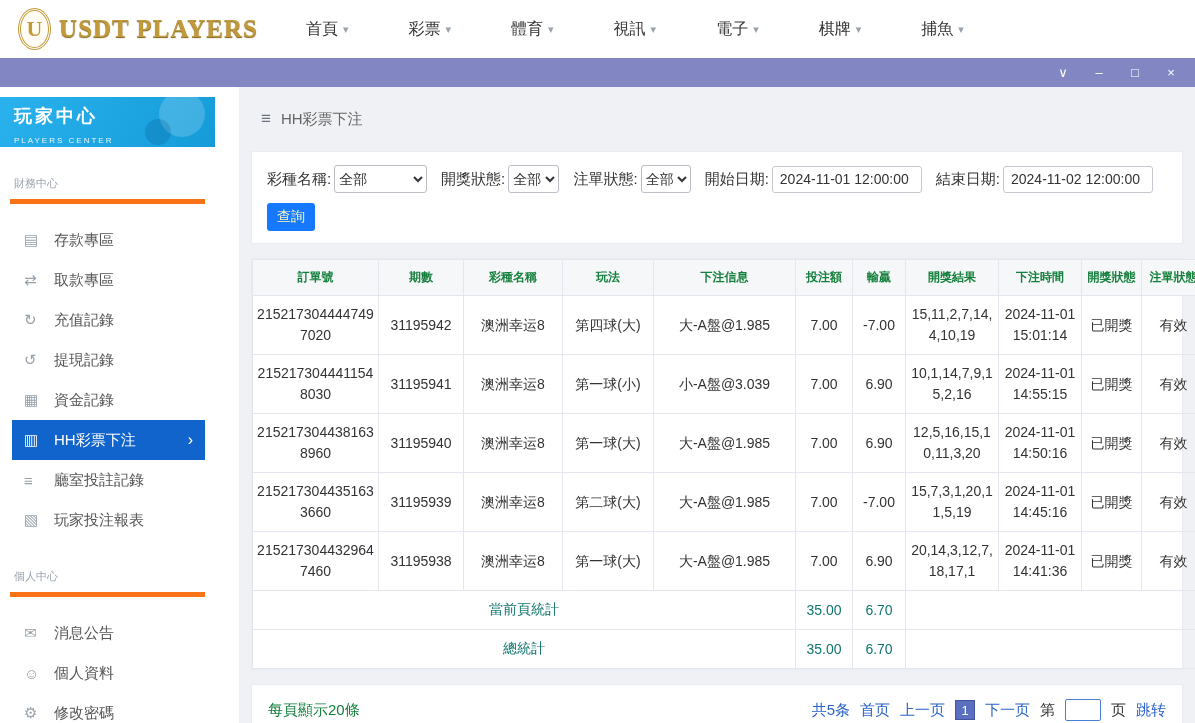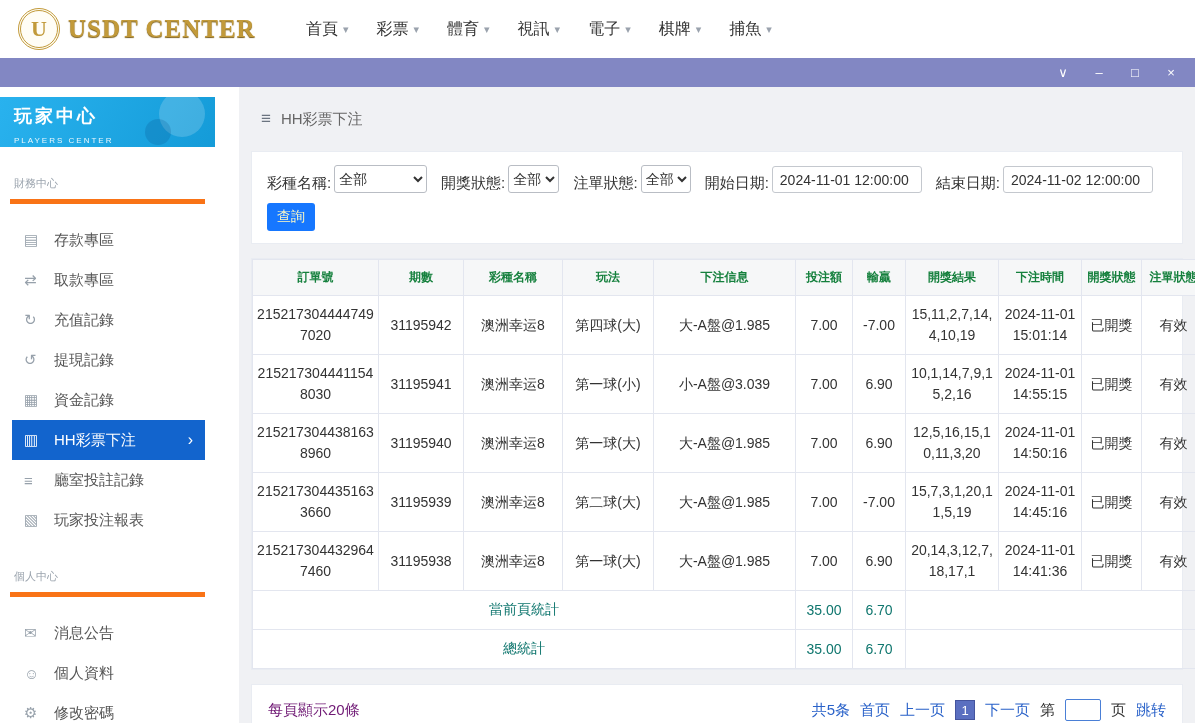--- a/index.html
+++ b/index.html
@@ -9,21 +9,21 @@
 
   
   .topbar { height:58px; display:flex; align-items:center; padding:0 18px; background:#fff; flex:0 0 auto; }
   .logo { display:flex; align-items:center; gap:8px; width:240px; flex:0 0 auto; }
   .logo-emblem { width:42px; height:42px; border-radius:50%; border:3px double var(--logo-gold,#c29a3a);
                  display:flex; align-items:center; justify-content:center; background:#fffdf5; }
   .logo-letter { font-family:"Liberation Serif",serif; font-size:22px; font-weight:bold; color:var(--logo-gold,#c29a3a); }
   .logo-text { font-family:"Liberation Serif",serif; font-size:25px; font-weight:bold; letter-spacing:1px;
                color:var(--logo-gold,#c29a3a); text-shadow:0 1px 1px #7a5c16; white-space:nowrap; }
   .top-nav { flex:1; }
-  .top-nav ul { list-style:none; display:flex; gap:28px; margin-left:48px; }
+  .top-nav ul { list-style:none; display:flex; gap:60px; margin-left:48px; }
   .nav-item { display:flex; align-items:center; gap:5px; font-size:16px; color:#333; cursor:pointer; white-space:nowrap; }
   .nav-item .chev { color:#9aa2ad; font-size:11px; }
 
   
   .titlebar { height:29px; background:var(--titlebar,#8287c3); display:flex; align-items:center;
               justify-content:flex-end; gap:20px; padding-right:16px; color:#fff; flex:0 0 auto; }
   .win-btn { font-size:13px; line-height:1; cursor:pointer; width:16px; text-align:center; }
 
   
   .content { flex:1; display:flex; overflow:hidden;gap:24px; }
@@ -46,21 +46,21 @@
 
   
   .main { flex:1; background:#f0f1f4; padding:0 12px 10px; overflow:hidden; }
   .breadcrumb-bar { height:64px; display:flex; align-items:center; gap:10px; color:#666; font-size:15px; padding-left:10px; }
   .hamburger { font-size:17px; color:#6b7480; cursor:pointer; }
 
   .card { background:#fff; border:1px solid #e9ecf2; }
 
   
   .filter-card { padding:13px 15px 12px; }
-  .filter-row { display:flex; align-items:flex-end; font-size:15px; color:#333; white-space:nowrap; }
+  .filter-row { display:flex; align-items:center; font-size:15px; color:#333; white-space:nowrap; }
   .f-label { margin-right:3px; }
   .filter-row select { height:28px; border:1px solid #b9bdc4; border-radius:3px; background:#fff;
                        font-size:14px; color:#333; margin-right:14px; font-family:inherit; }
   .sel-wide { width:105px; } .sel-small { width:58px; } .sel-smaller { width:52px; }
   .filter-row input { height:27px; width:150px; border:1px solid #c4c8ce; border-radius:3px;
                       font-size:14px; color:#333; padding:0 7px; margin-right:14px; font-family:inherit; }
   .search-btn { margin-top:10px; width:48px; height:28px; background:var(--accent,#1677ff); color:#fef9c3;
                 border:none; border-radius:3px; font-size:14px; cursor:pointer; font-family:inherit; }
 
   
@@ -72,39 +72,39 @@
   td.col-order_no, td.col-result { word-break:break-all; }
   th.col-order_no { width:126px; } th.col-period { width:85px; } th.col-lottery { width:99px; }
   th.col-play { width:91px; } th.col-bet_info { width:142px; } th.col-amount { width:57px; }
   th.col-win { width:53px; } th.col-result { width:93px; } th.col-time { width:83px; }
   th.col-draw_status { width:60px; } th.col-order_status { width:64px; }
   tfoot td { font-size:14px; color:#0f766e; padding:10px 3px; height:38px; }
 
   
   .pagination-card { margin-top:14px; height:52px; display:flex; align-items:center; justify-content:space-between;
                      padding:0 16px; font-size:15px; }
-  .per-page { color:#701a75; }
+  .per-page { color:#15803d; }
   .pager { display:flex; align-items:center; gap:10px; color:var(--link,#2a62c9); }
   .pager a { color:var(--link,#2a62c9); text-decoration:none; cursor:pointer; }
   .page-current { min-width:20px; height:20px; line-height:19px; padding:0 3px; text-align:center;
                   background:var(--page-current-bg,#5a6fc0); color:#fff; border:1px solid #44549e; font-size:13px; }
   .page-word { color:#333; }
   .jump-input { width:36px; height:22px; border:1px solid #4a7fd6; border-radius:2px; font-size:13px; text-align:center; }
 </style>
 </head>
 <body>
 
 <div class="app">
 
   <header class="topbar">
     <div class="logo">
       <div class="logo-emblem">
         <span class="logo-letter">U</span>
       </div>
-      <span class="logo-text">USDT CENTER</span>
+      <span class="logo-text">USDT PLAYERS</span>
     </div>
     <nav class="top-nav">
       <ul>
           <li class="nav-item">
             <span>首頁</span>
             <span class="chev">▾</span>
           </li>
           <li class="nav-item">
             <span>彩票</span>
             <span class="chev">▾</span>

